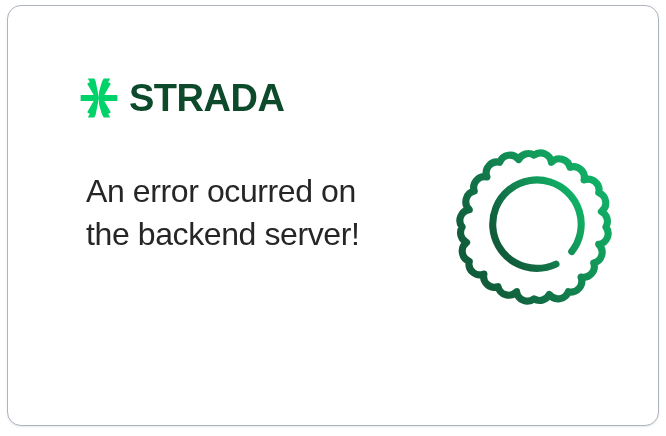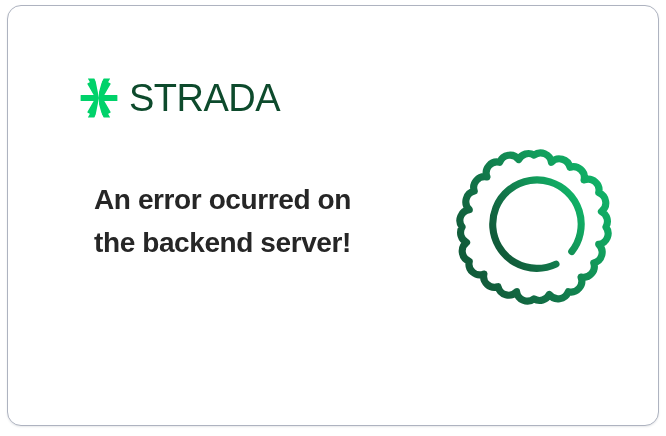--- a/index.html
+++ b/index.html
@@ -49,38 +49,38 @@
   }
   .brand-mark {
     width: 42px;
     height: 42px;
     display: block;
     flex: 0 0 auto;
   }
   .brand-word {
     font-family: "Liberation Sans", sans-serif;
     font-size: 38px;
-    font-weight: normal;
+    font-weight: bold;
     letter-spacing: -0.5px;
     color: #0d4a2c;
     line-height: 1;
     white-space: nowrap;
     -webkit-font-smoothing: antialiased;
   }
 
   
   .headline {
     position: absolute;
     left: 78px;
     top: 164px;
     width: 300px;
-    margin: 8px;
+    margin: 0;
     font-family: "Liberation Sans", sans-serif;
-    font-size: 28px;
-    font-weight: bold;
+    font-size: 32px;
+    font-weight: normal;
     line-height: 43px;
     letter-spacing: -0.4px;
     color: #262626;
     -webkit-font-smoothing: antialiased;
   }
 
   
   .gear-illustration {
     position: absolute;
     left: 447px;

